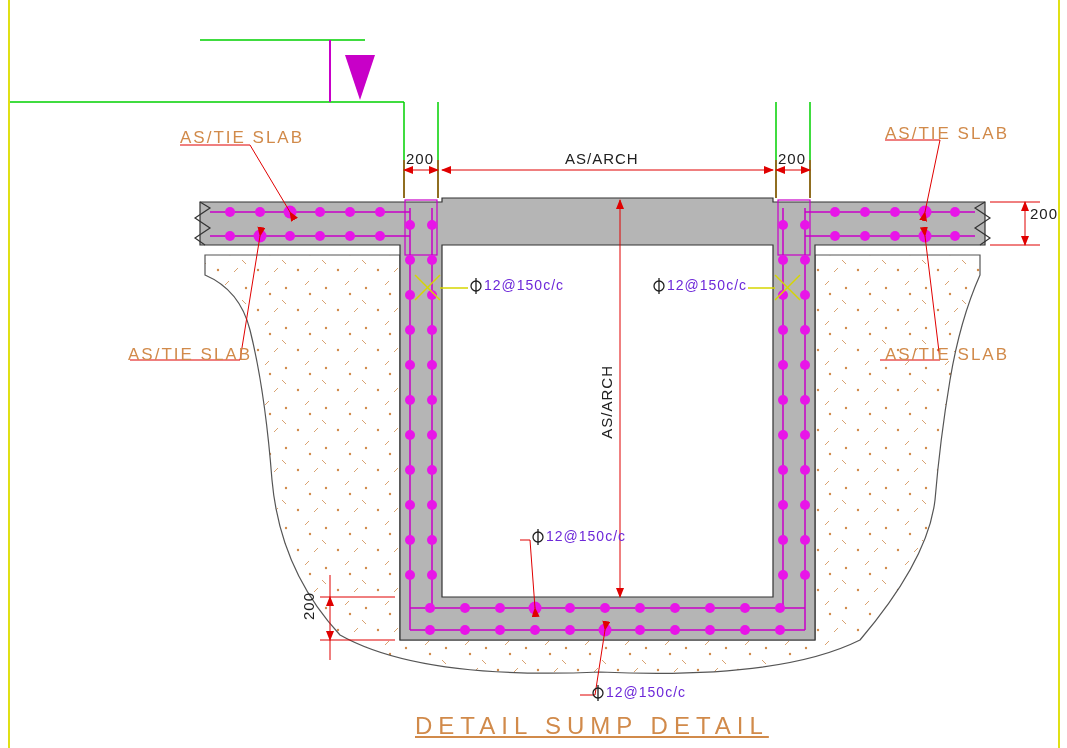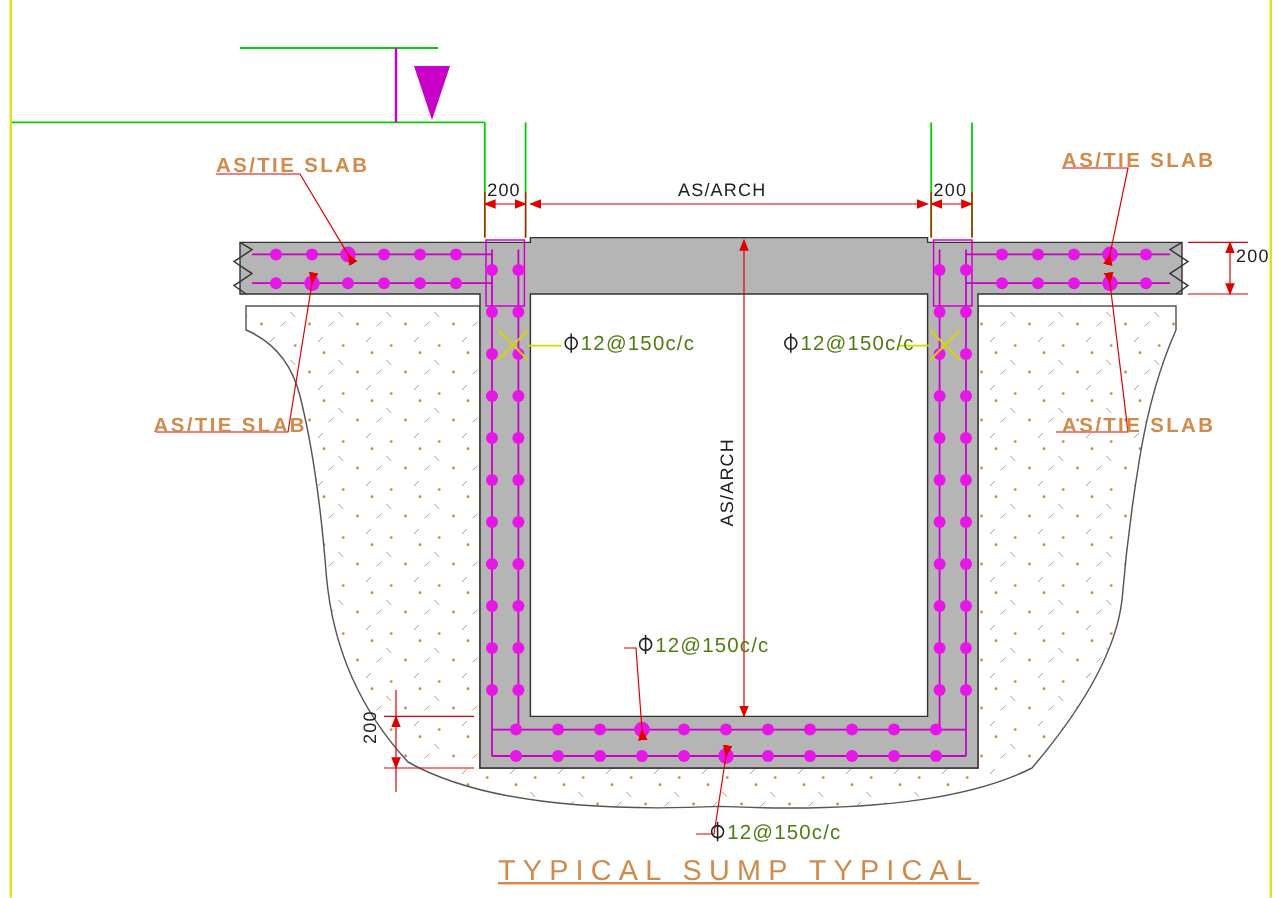--- a/index.html
+++ b/index.html
@@ -21,35 +21,34 @@
     border-right: 2px solid #e0e015;
     box-sizing: border-box;
   }
   svg { display: block; }
   .lbl {
     position: absolute;
     font-size: 17px;
     letter-spacing: 2px;
     color: #d18a4a;
     white-space: nowrap;
-    font-weight: bold;
   }
   .dim-lbl {
     position: absolute;
     font-size: 15px;
     letter-spacing: 1px;
     color: #202020;
     white-space: nowrap;
     text-align: right;
   }
   .rebar-lbl {
     position: absolute;
-    font-size: 17px;
+    font-size: 14px;
     letter-spacing: 1px;
-    color: #4d7c0f;
+    color: #6d28d9;
     white-space: nowrap;
   }
   .title {
     position: absolute;
     font-size: 24px;
     letter-spacing: 6px;
     color: #d18a4a;
     text-decoration: underline;
     white-space: nowrap;
   }
@@ -312,13 +311,13 @@
 <div class="dim-lbl" style="left:565px; top:150px;">AS/ARCH</div>
 <div class="dim-lbl" style="left:1030px; top:205px;">200</div>
 <div class="dim-lbl vtxt" style="left:300px; top:592px;">200</div>
 <div class="dim-lbl vtxt" style="left:598px; top:365px;">AS/ARCH</div>
 
 <div class="rebar-lbl" style="left:484px; top:277px;">12@150c/c</div>
 <div class="rebar-lbl" style="left:667px; top:277px;">12@150c/c</div>
 <div class="rebar-lbl" style="left:546px; top:528px;">12@150c/c</div>
 <div class="rebar-lbl" style="left:606px; top:684px;">12@150c/c</div>
 
-<div class="title" style="left:415px; top:712px;">TYPICAL  SUMP  TYPICAL</div>
+<div class="title" style="left:415px; top:712px;">DETAIL  SUMP  DETAIL</div>
 
 </body></html>

